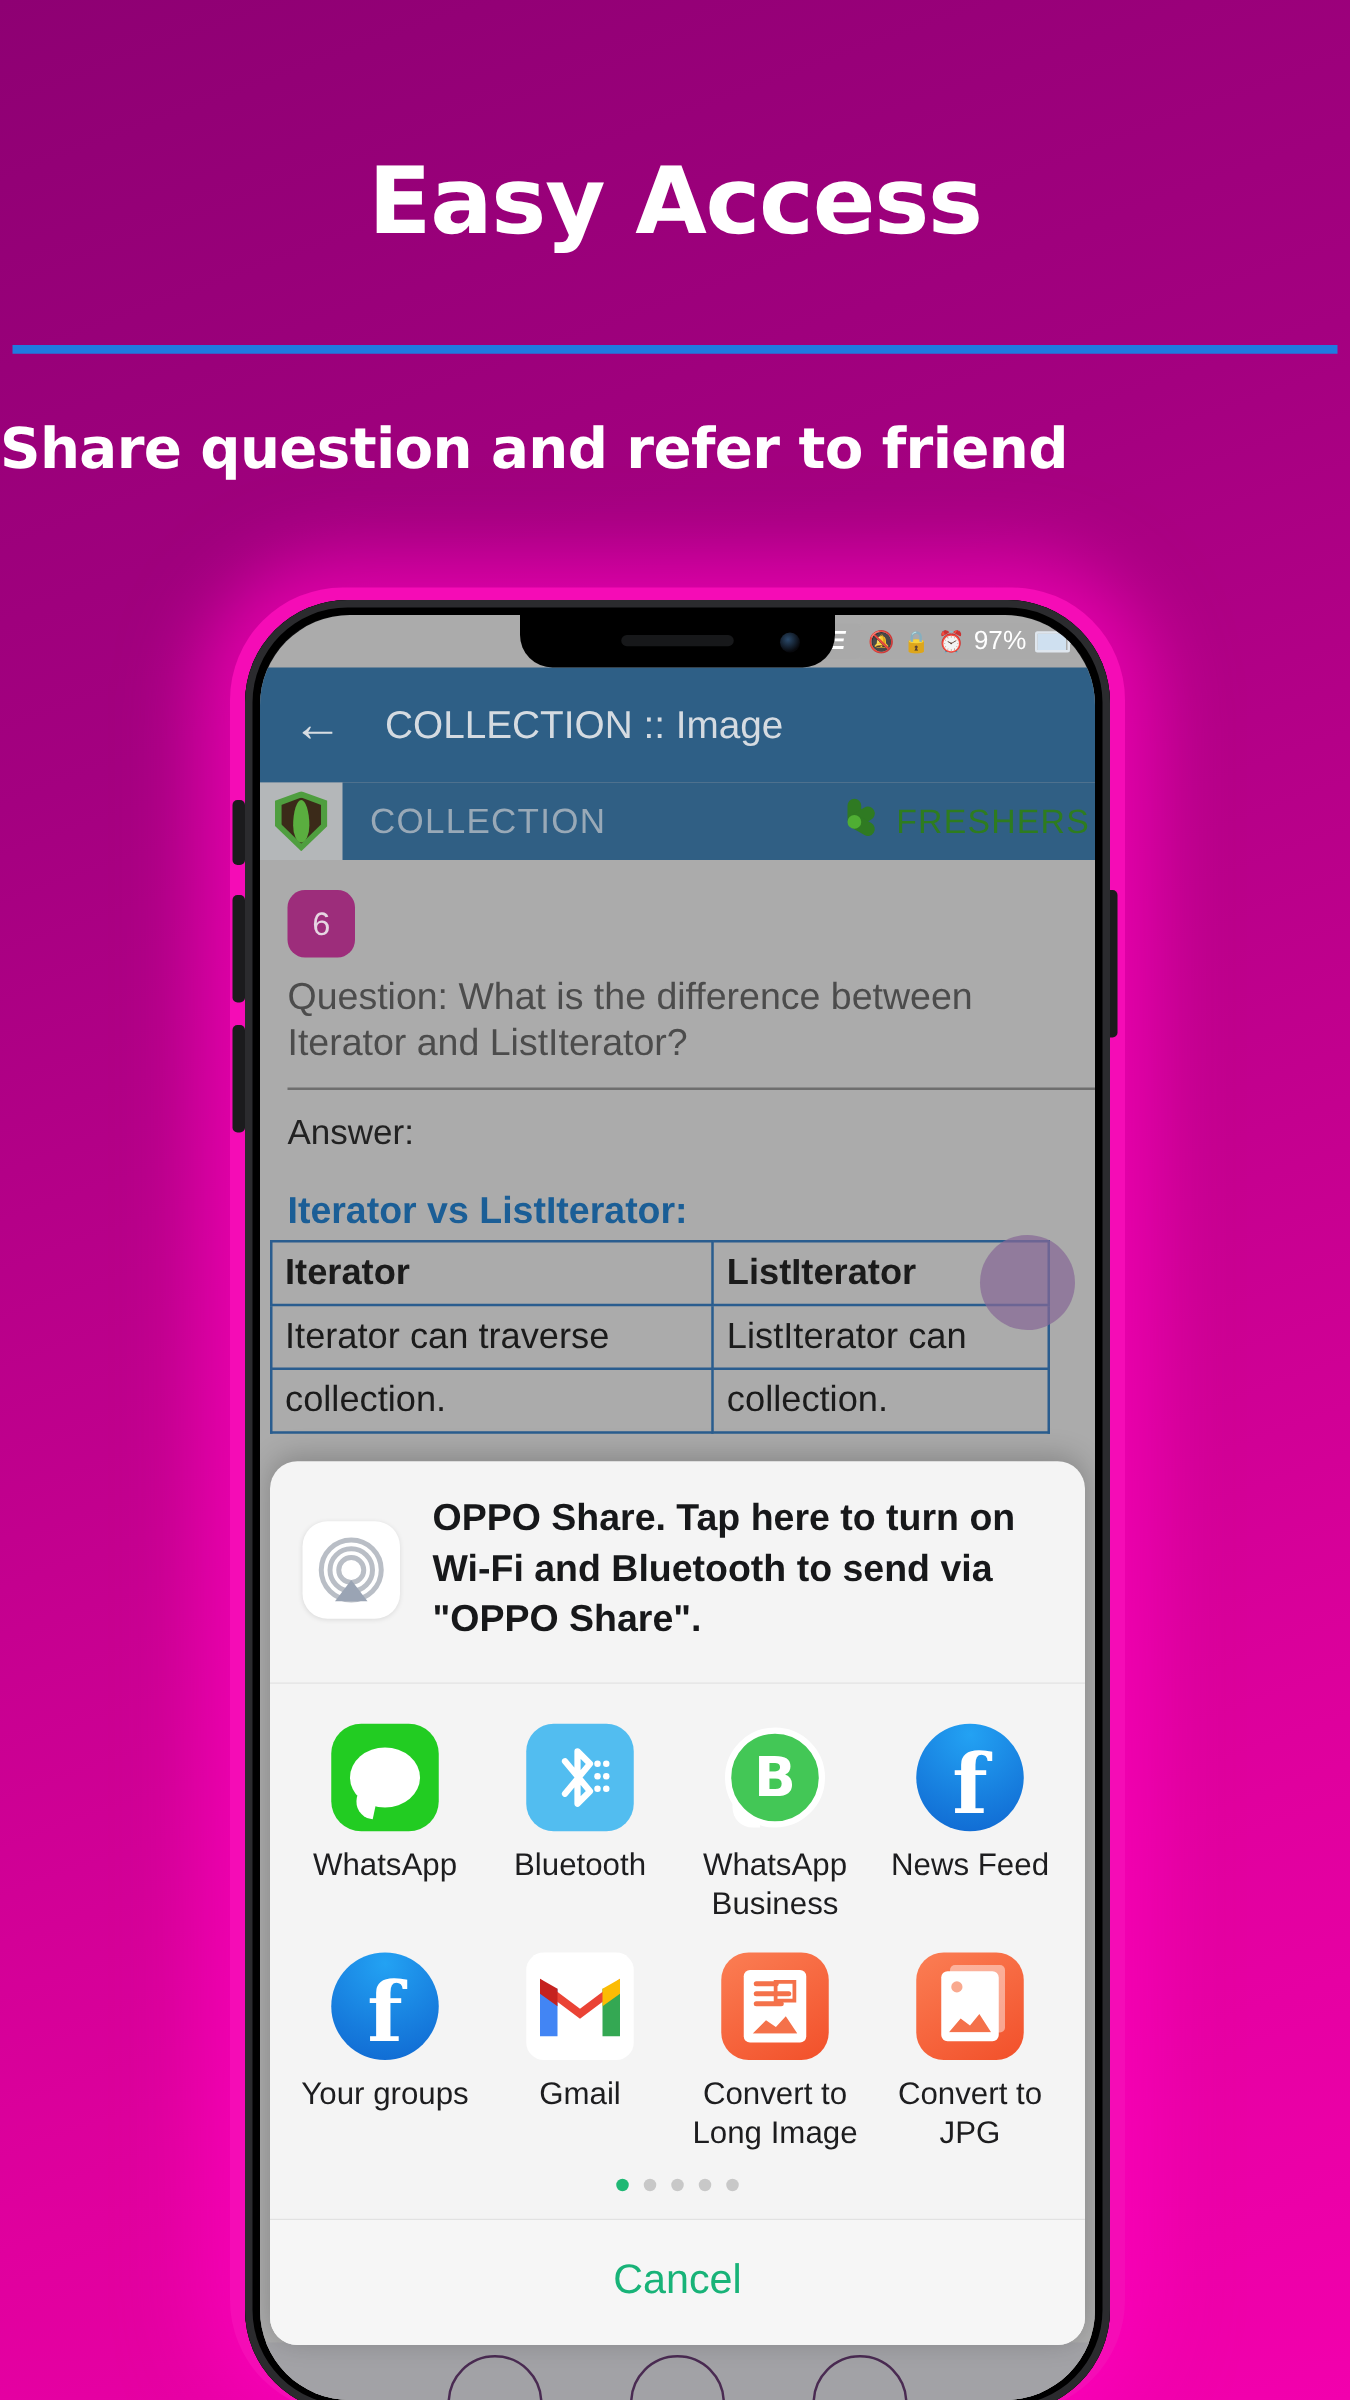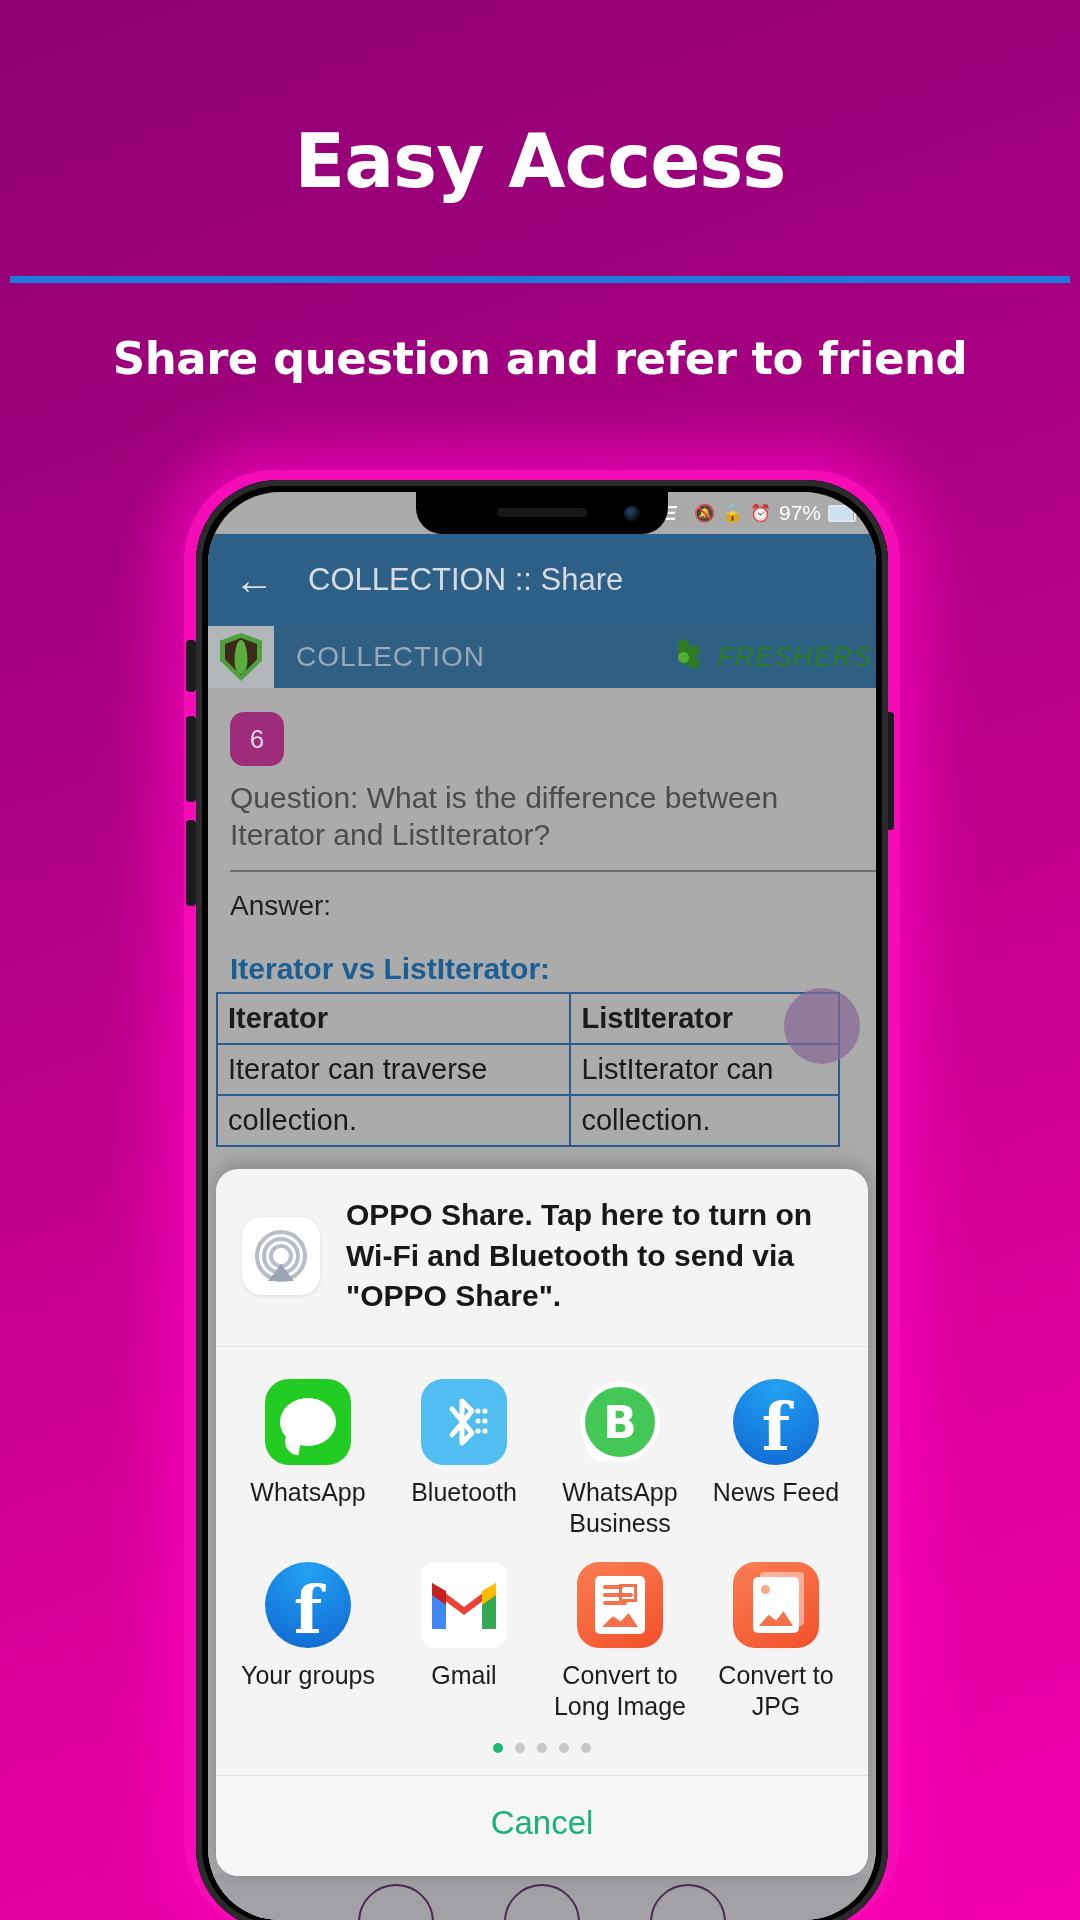--- a/index.html
+++ b/index.html
@@ -10,21 +10,21 @@
   }
   .promo-title{
     position:absolute;top:118px;left:0;width:1080px;text-align:center;
     color:#ffffff;font-size:74px;font-weight:bold;letter-spacing:-1px;
     font-family:"DejaVu Sans", sans-serif;
   }
   .title-rule{
     position:absolute;top:276px;left:10px;width:1060px;height:7px;background:#1f7ae0;
   }
   .promo-sub{
-    position:absolute;top:332px;left:0;width:1080px;text-align:center;
+    position:absolute;top:332px;left:0;width:1080px;
     color:#ffffff;font-size:45px;font-weight:bold;letter-spacing:-0.5px;
     font-family:"DejaVu Sans", sans-serif;
   }
 
   
   .phone-glow{
     position:absolute;left:184px;top:470px;width:716px;height:1460px;
     border-radius:90px;
     box-shadow:0 0 60px 26px rgba(255,0,190,.65);
     background:#f50cb6;
@@ -103,21 +103,21 @@
   }
   .mongo-shield .inner{
     position:absolute;left:5px;top:5px;right:5px;bottom:6px;background:#3b2a19;
     clip-path:polygon(50% 0,100% 16%,100% 58%,50% 100%,0 58%,0 16%);
   }
   .mongo-shield .leaf{
     position:absolute;left:50%;transform:translateX(-50%);top:7px;width:13px;height:34px;
     background:#5aae3f;border-radius:50% 50% 50% 50%/60% 60% 40% 40%;
   }
   .subbar-label{margin-left:22px;font-size:28px;color:#99a9b7;letter-spacing:1px;}
-  .subbar-right{margin-left:auto;display:flex;align-items:center;gap:18px;padding-right:4px;font-style:italic;}
+  .subbar-right{margin-left:auto;display:flex;align-items:center;gap:18px;padding-right:4px;}
   .flower{position:relative;width:30px;height:30px;}
   .flower span{
     position:absolute;left:50%;top:50%;width:11px;height:22px;margin:-11px 0 0 -5.5px;
     background:#2f7a22;border-radius:6px;
   }
   .flower b{
     position:absolute;left:50%;top:50%;width:11px;height:11px;margin:-5.5px 0 0 -5.5px;
     background:#4fae33;border-radius:50%;
   }
   .freshers{font-size:27px;color:#2e7c1f;letter-spacing:1px;}
@@ -244,21 +244,21 @@
       <span class="sb-ic">🔕</span>
       <span class="sb-ic">🔒</span>
       <span class="sb-ic">⏰</span>
       <span>97%</span>
       <span class="battery"></span>
     </div>
   </div>
 
   <div class="appbar">
     <span class="back-arrow">←</span>
-    <span class="appbar-title">COLLECTION :: Share</span>
+    <span class="appbar-title">COLLECTION :: Image</span>
   </div>
 
   <div class="subbar">
     <div class="mongo-box">
       <div class="mongo-shield">
         <div class="outer"></div>
           <div class="inner"></div>
           <div class="leaf"></div>
       </div>
     </div>

